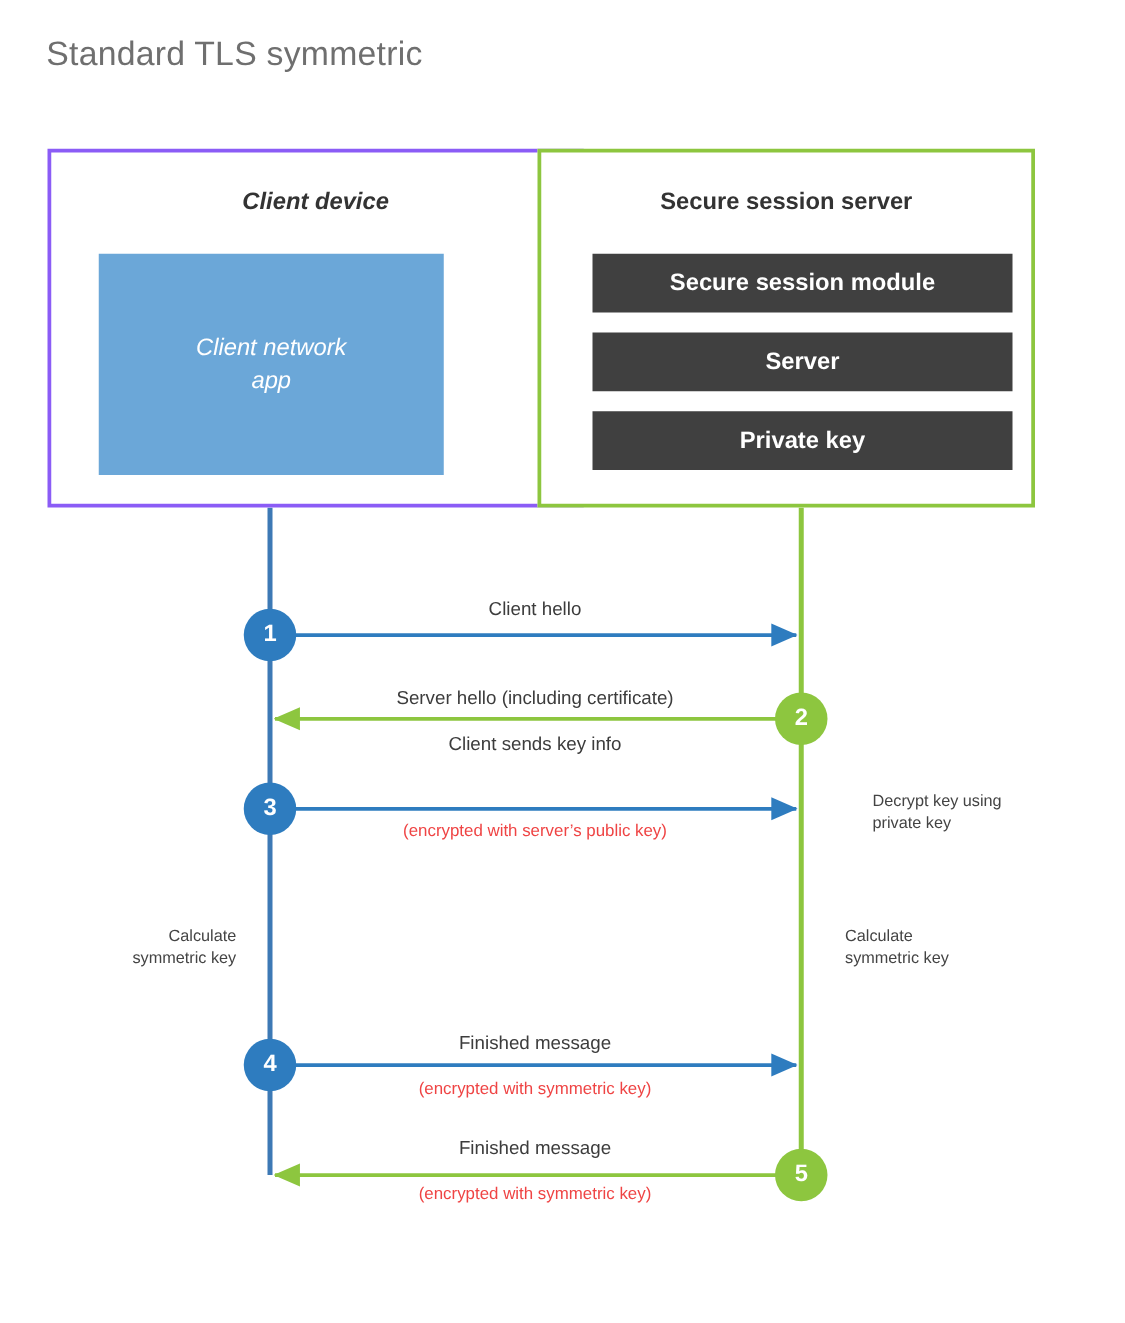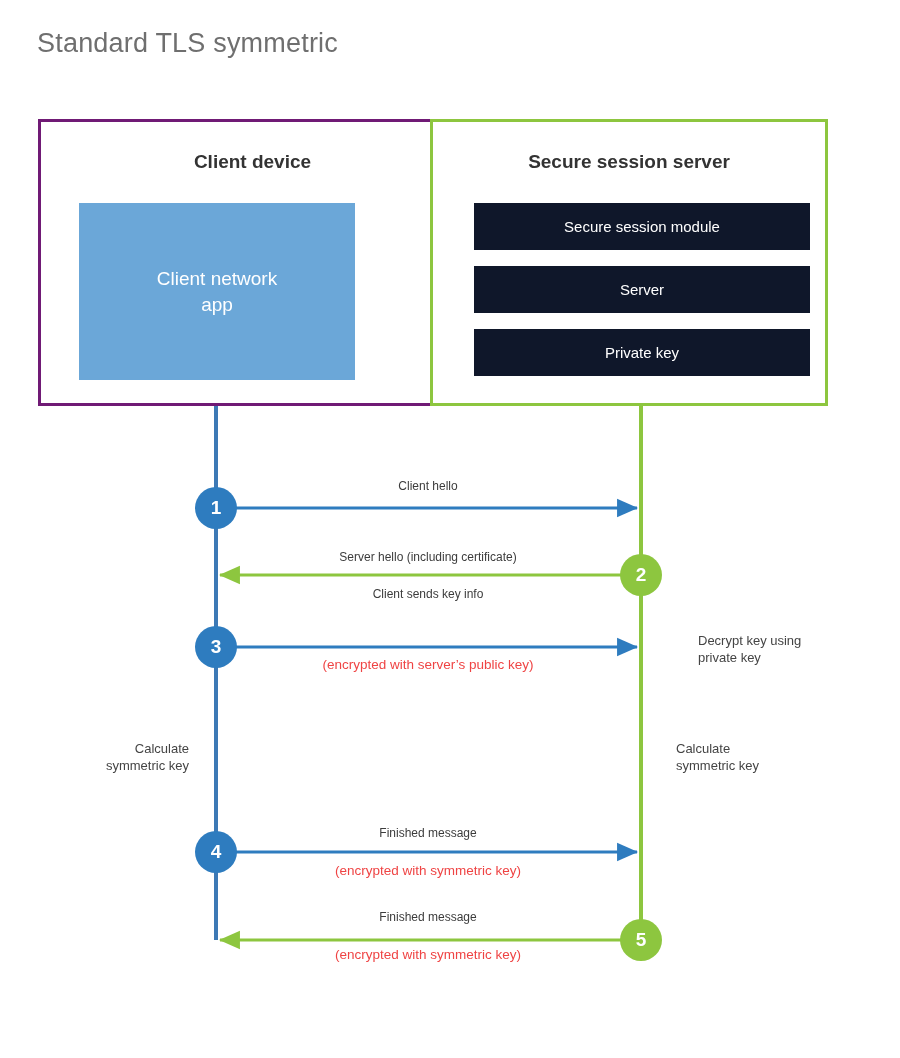--- a/index.html
+++ b/index.html
@@ -44,21 +44,22 @@
   .party-box {
     position: absolute;
     background: #ffffff;
     box-sizing: border-box;
   }
   #client-box {
     left: 38px;
     top: 119px;
     width: 429px;
     height: 287px;
-    border: 3px solid #701a75;
+    border: 3px solid #8b5cf6;
+    font-style: italic;
   }
   #server-box {
     left: 430px;
     top: 119px;
     width: 398px;
     height: 287px;
     border: 3px solid #8dc63f;
   }
   .party-title {
     position: absolute;
@@ -92,27 +93,28 @@
   }
 
   .server-modules {
     position: absolute;
     left: 41px;
     top: 81px;
     width: 336px;
   }
   .server-module {
     height: 47px;
-    background: #0f172a;
+    background: #404040;
     color: #ffffff;
-    font-size: 15px;
+    font-size: 19px;
     display: flex;
     align-items: center;
     justify-content: center;
     margin-bottom: 16px;
+    font-weight: bold;
   }
   .server-module:last-child { margin-bottom: 0; }
 
   
   .step-badge {
     position: absolute;
     width: 42px;
     height: 42px;
     border-radius: 50%;
     display: flex;
@@ -122,21 +124,21 @@
     font-size: 19px;
     font-weight: 600;
     box-sizing: border-box;
   }
   .step-badge.blue  { background: #2e7cbf; }
   .step-badge.green { background: #8dc63f; }
 
   
   .msg-label {
     position: absolute;
-    font-size: 12px;
+    font-size: 15px;
     color: #3c3c3c;
     white-space: nowrap;
     text-align: right;
     transform: translateX(-50%);
   }
   .msg-sublabel {
     position: absolute;
     font-size: 13.5px;
     color: #ef4444;
     white-space: nowrap;

